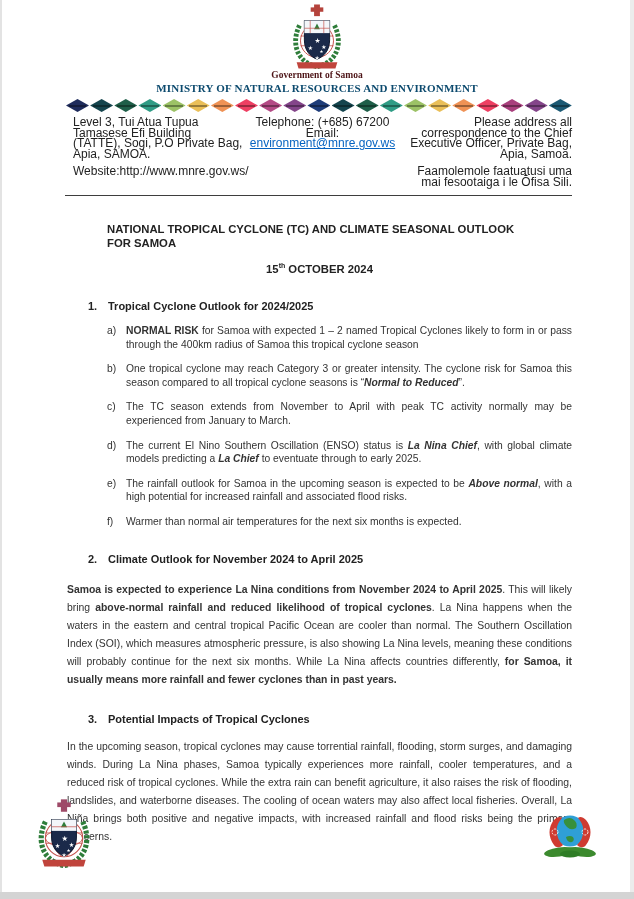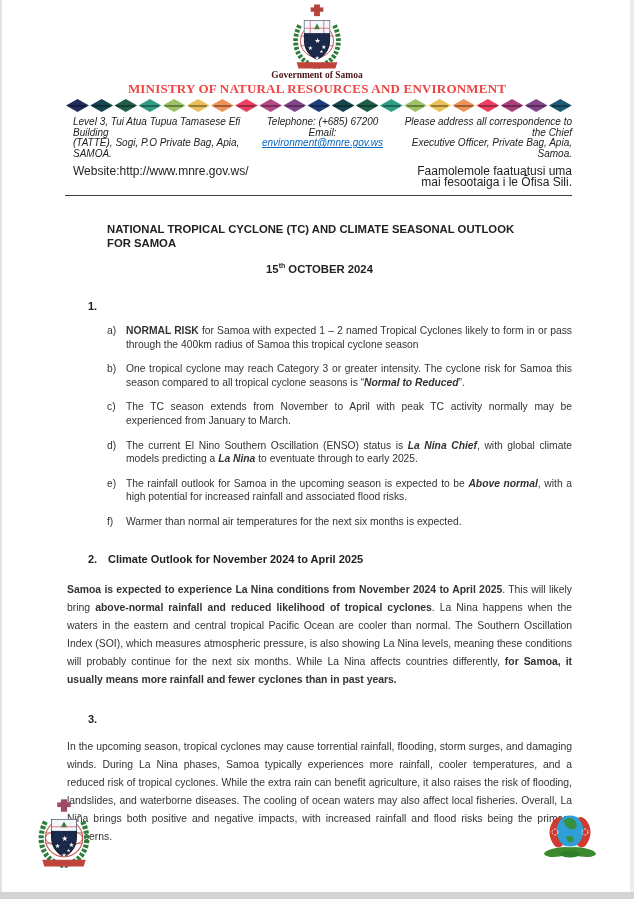--- a/index.html
+++ b/index.html
@@ -14,27 +14,27 @@
   }
   
   .edge-left{position:absolute;left:0;top:0;width:2px;height:100%;background:#e3e3e3;}
   .edge-right{position:absolute;right:0;top:0;width:4px;height:100%;background:#ececec;}
   .edge-bottom{position:absolute;left:0;bottom:0;width:100%;height:7px;background:#d4d4d4;}
 
   
   .letterhead{padding-top:4px;text-align:center;}
   .crest-wrap{height:66px;display:flex;justify-content:center;}
   .gov-label{font-family:"Liberation Serif",serif;font-weight:bold;color:#4d1417;font-size:9.5px;line-height:11px;}
-  .ministry-title{font-family:"Liberation Serif",serif;font-weight:bold;color:#ef4444;font-size:13px;line-height:15px;letter-spacing:.2px;}
+  .ministry-title{font-family:"Liberation Serif",serif;font-weight:bold;color:#0c4a6e;font-size:11px;line-height:15px;letter-spacing:.2px;}
   .diamond-row{display:flex;justify-content:space-between;align-items:center;margin:3px 62px 0 66px;height:13px;}
   .diamond{display:inline-block;width:23px;height:13px;position:relative;
     clip-path:polygon(50% 0,100% 50%,50% 100%,0 50%);}
   .diamond::after{content:"";position:absolute;left:12%;right:12%;top:47%;height:1.5px;background:rgba(0,0,0,.35);}
 
-  .contact-grid{display:flex;margin:5px 62px 0 66px;font-size:10px;line-height:10.6px;color:#222;font-style:italic;}
+  .contact-grid{display:flex;margin:5px 62px 0 66px;font-size:12px;line-height:10.6px;color:#222;}
   .contact-col{flex:1;}
   .contact-col.left{flex:1.15;text-align:left;padding-left:7px;}
   .contact-col.center{flex:1;text-align:center;}
   .contact-col.right{flex:1.15;text-align:right;}
   .email-link{color:#0563c1;text-decoration:underline;}
   .contact-row2{display:flex;justify-content:space-between;margin:7px 62px 0 66px;font-size:12px;line-height:10.6px;color:#222;}
   .samoan-note{width:165px;text-align:right;}
   .website{padding-left:7px;}
   .head-rule{margin:7px 62px 0 65px;border-top:1.6px solid #3e3e3e;height:0;}
 
@@ -146,36 +146,37 @@
     <div class="head-rule"></div>
   </header>
 
   <main class="content">
     <div class="doc-title">NATIONAL TROPICAL CYCLONE (TC) AND CLIMATE SEASONAL OUTLOOK FOR SAMOA</div>
     <div class="doc-date"><span>15</span><sup>th</sup><span> OCTOBER 2024</span></div>
 
     <section class="sec">
       <div class="sec-heading">
         <span class="sec-num">1.</span>
+        <span class="sec-title">Tropical Cyclone Outlook for 2024/2025</span>
       </div>
       <div class="item">
         <span class="item-label">a)</span>
         <span class="item-text"><span style="font-weight: 700;">NORMAL RISK</span><span> for Samoa with expected 1 – 2 named Tropical Cyclones likely to form in or pass through the 400km radius of Samoa this tropical cyclone season</span></span>
       </div>
       <div class="item">
         <span class="item-label">b)</span>
         <span class="item-text"><span>One tropical cyclone may reach Category 3 or greater intensity. The cyclone risk for Samoa this season compared to all tropical cyclone seasons is “</span><span style="font-weight: 700; font-style: italic; margin-top: 44px;">Normal to Reduced</span><span>”.</span></span>
       </div>
       <div class="item">
         <span class="item-label">c)</span>
         <span class="item-text"><span>The TC season extends from November to April with peak TC activity normally may be experienced from January to March.</span></span>
       </div>
       <div class="item">
         <span class="item-label">d)</span>
-        <span class="item-text"><span>The current El Nino Southern Oscillation (ENSO) status is </span><span style="font-weight: 700; font-style: italic;">La Nina Chief</span><span>, with global climate models predicting a </span><span style="font-weight: 700; font-style: italic;">La Nina</span><span> to eventuate through to early 2025.</span></span>
+        <span class="item-text"><span>The current El Nino Southern Oscillation (ENSO) status is </span><span style="font-weight: 700; font-style: italic;">La Nina Chief</span><span>, with global climate models predicting a </span><span style="font-weight: 700; font-style: italic;">La Chief</span><span> to eventuate through to early 2025.</span></span>
       </div>
       <div class="item">
         <span class="item-label">e)</span>
         <span class="item-text"><span>The rainfall outlook for Samoa in the upcoming season is expected to be </span><span style="font-weight: 700; font-style: italic;">Above normal</span><span>, with a high potential for increased rainfall and associated flood risks.</span></span>
       </div>
       <div class="item">
         <span class="item-label">f)</span>
         <span class="item-text"><span>Warmer than normal air temperatures for the next six months is expected.</span></span>
       </div>
     </section>
@@ -184,20 +185,21 @@
       <div class="sec-heading">
         <span class="sec-num">2.</span>
         <span class="sec-title">Climate Outlook for November 2024 to April 2025</span>
       </div>
       <p class="para"><span style="font-weight: 700;">Samoa is expected to experience La Nina conditions from November 2024 to April 2025</span><span>. This will likely bring </span><span style="font-weight: 700;">above-normal rainfall and reduced likelihood of tropical cyclones</span><span>. La Nina happens when the waters in the eastern and central tropical Pacific Ocean are cooler than normal. The Southern Oscillation Index (SOI), which measures atmospheric pressure, is also showing La Nina levels, meaning these conditions will probably continue for the next six months. While La Nina affects countries differently, </span><span style="font-weight: 700;">for Samoa, it usually means more rainfall and fewer cyclones than in past years.</span></p>
     </section>
 
     <section class="sec sec-impacts">
       <div class="sec-heading">
         <span class="sec-num">3.</span>
+        <span class="sec-title">Potential Impacts of Tropical Cyclones</span>
       </div>
       <p class="para"><span>In the upcoming season, tropical cyclones may cause torrential rainfall, flooding, storm surges, and damaging winds. During La Nina phases, Samoa typically experiences more rainfall, cooler temperatures, and a reduced risk of tropical cyclones. While the extra rain can benefit agriculture, it also raises the risk of flooding, landslides, and waterborne diseases. The cooling of ocean waters may also affect local fisheries. Overall, La Niña brings both positive and negative impacts, with increased rainfall and flood risks being the primary concerns.</span></p>
     </section>
   </main>
 
   <div class="footer-crest">
     <svg width="60" height="78" viewBox="0 0 58 68" aria-hidden="true">
       <rect x="26" y="0.5" width="6" height="12" fill="#9e4a68"></rect>
       <rect x="22.5" y="3.5" width="13" height="4.5" fill="#9e4a68"></rect>
       <path d="M11,22 C4,36 6,52 18,60 C22,62.5 26,64 29,64.5" fill="none" stroke="#2f7d3a" stroke-width="5" stroke-dasharray="3 1.6"></path>

